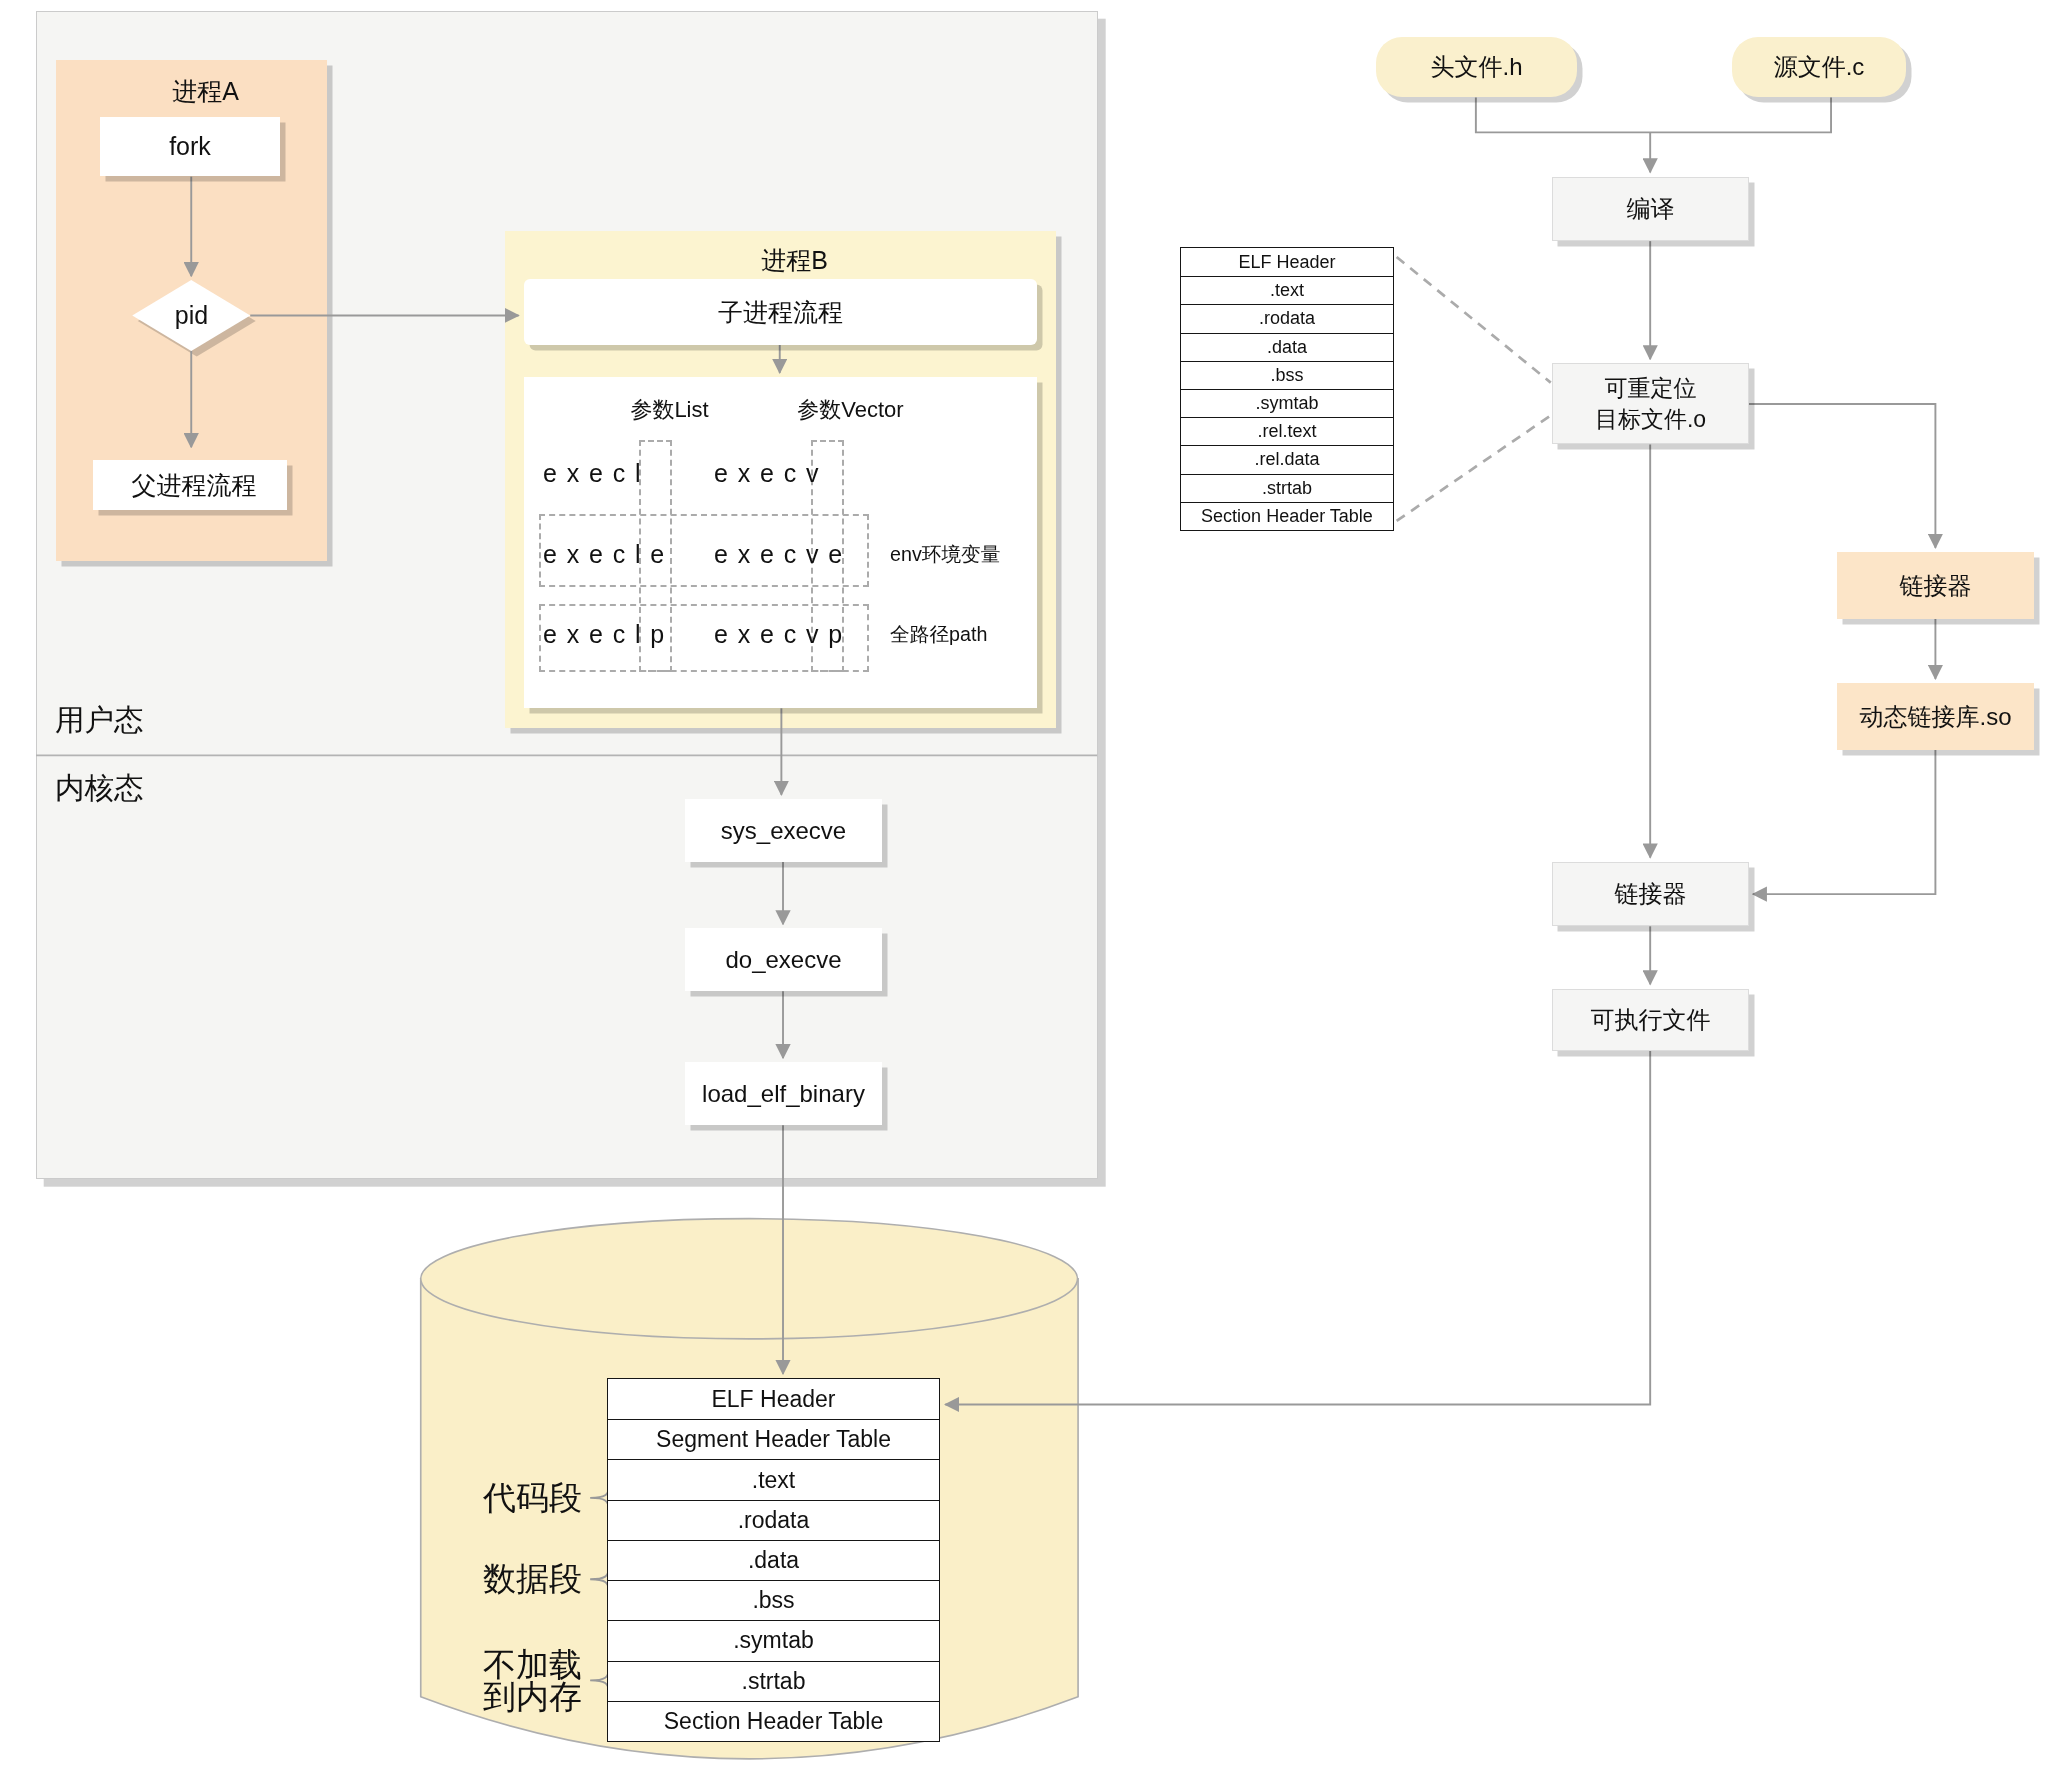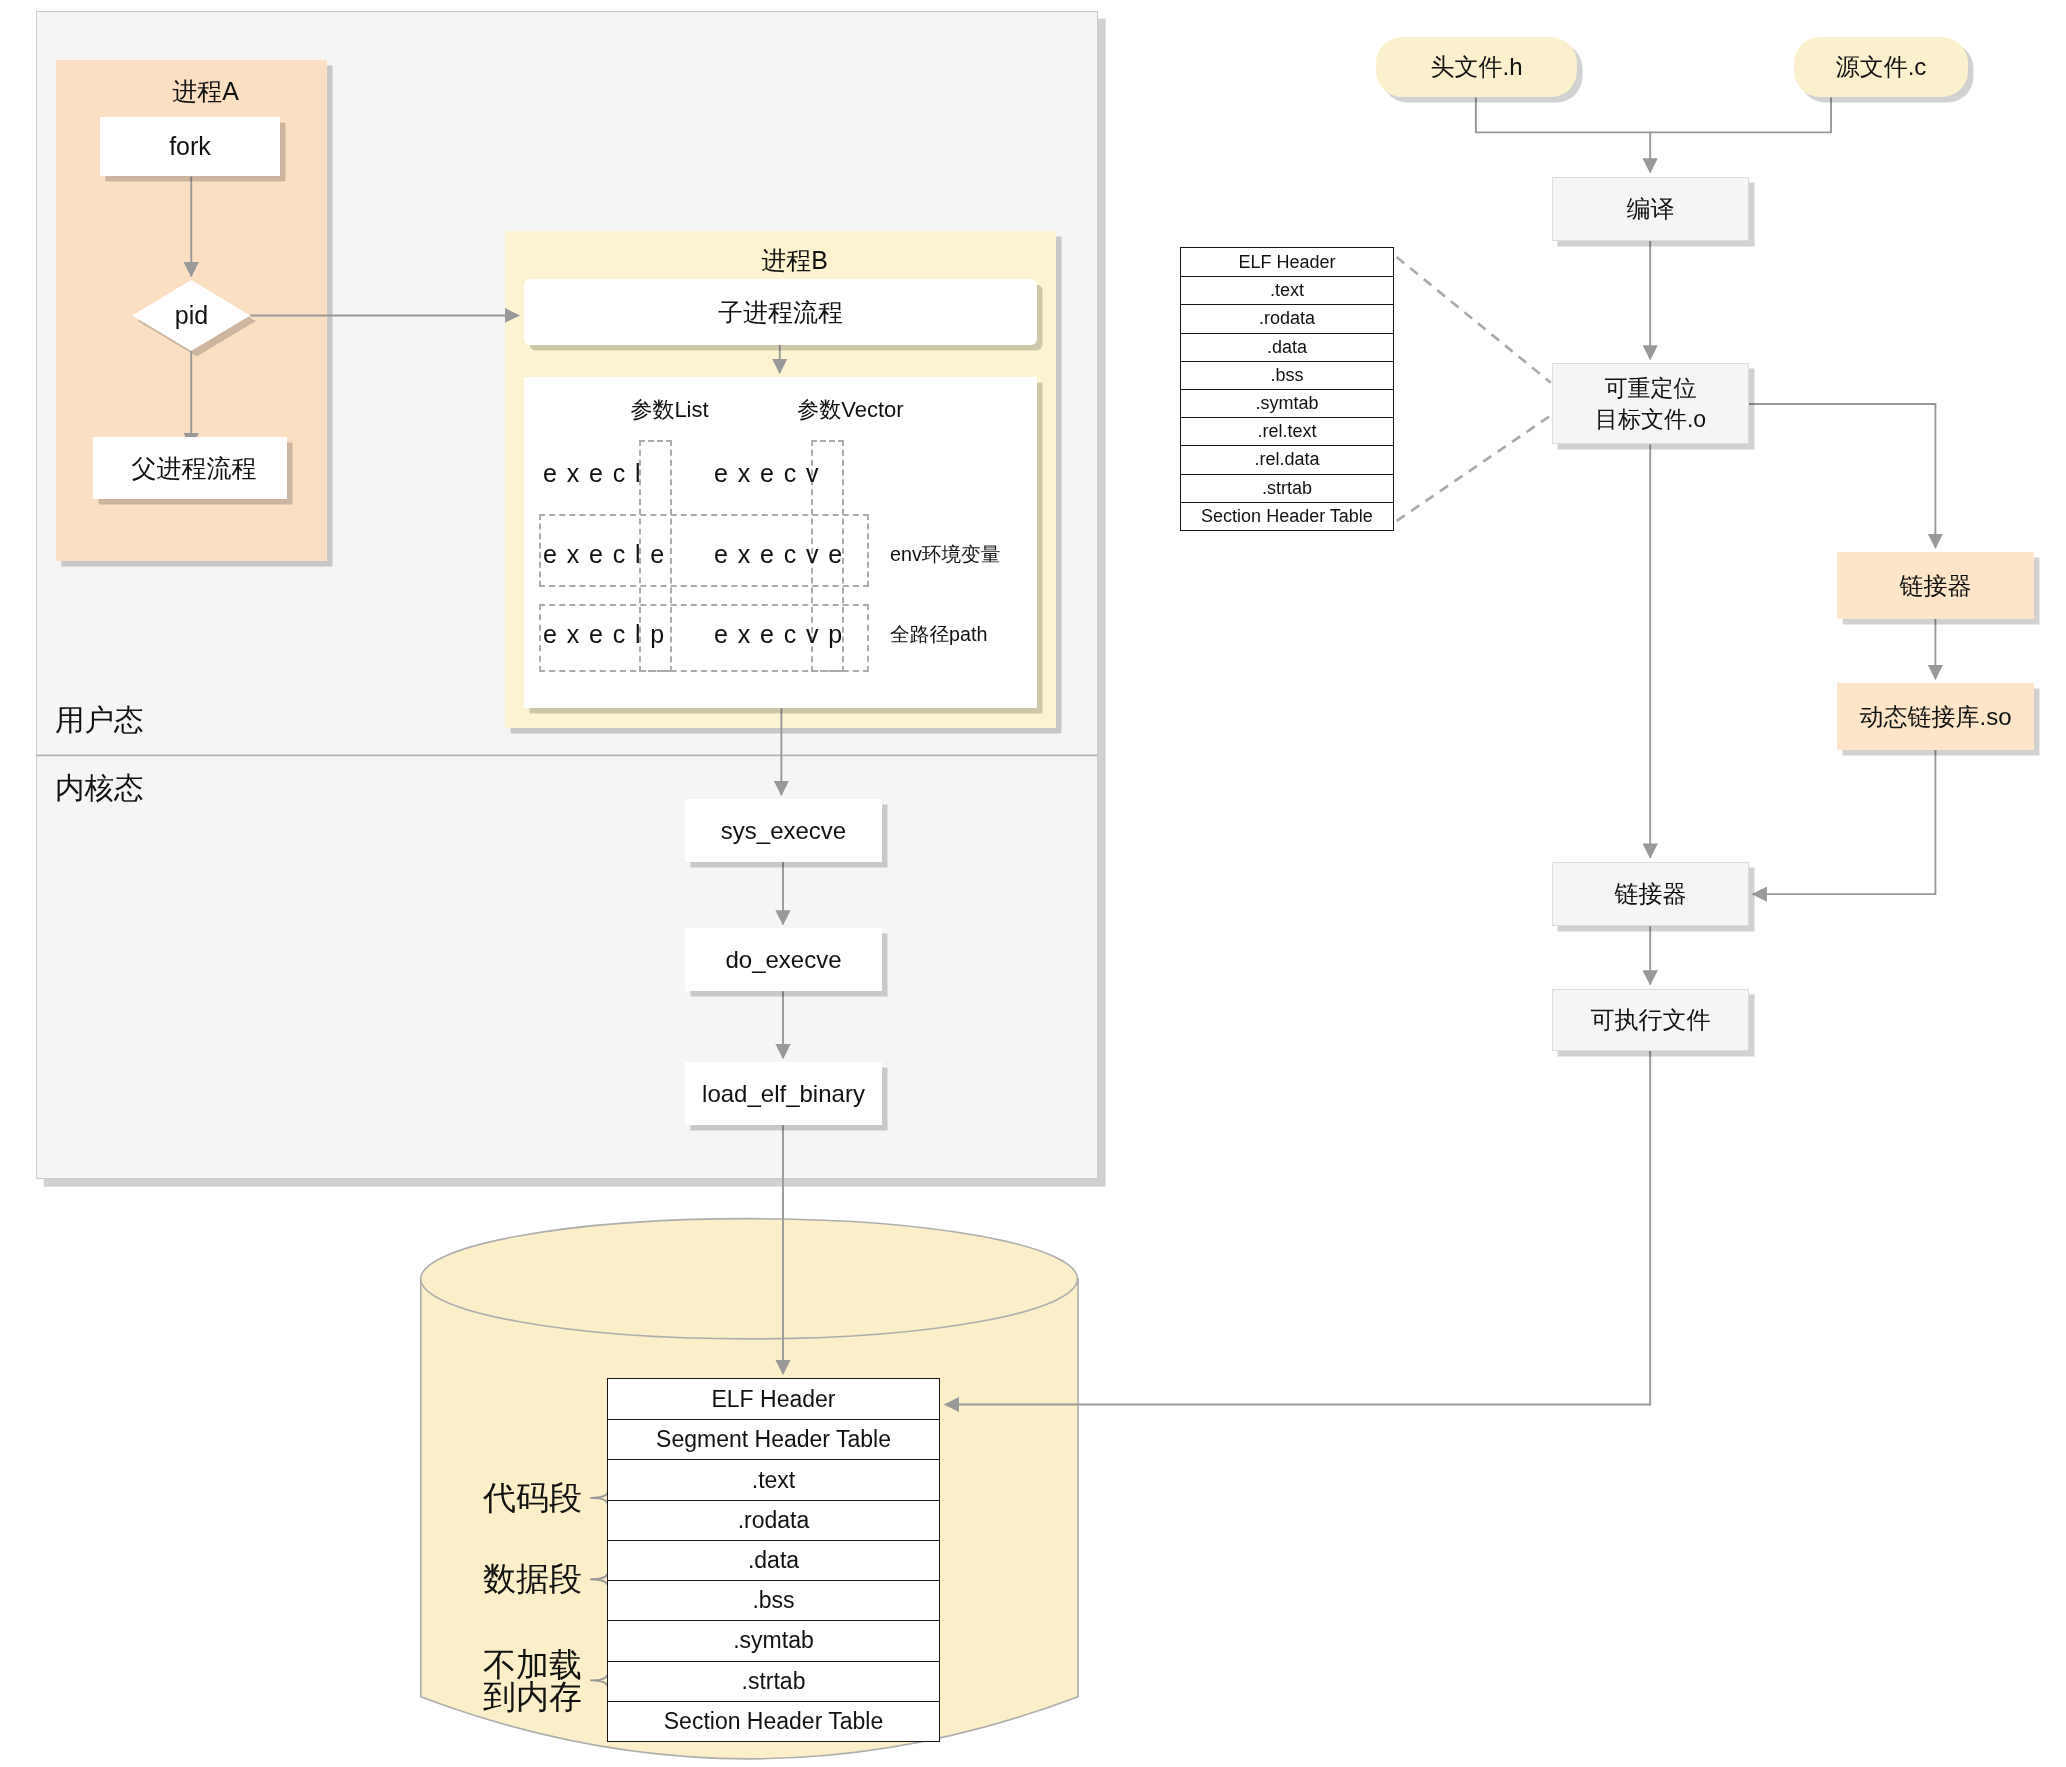--- a/index.html
+++ b/index.html
@@ -97,21 +97,21 @@
     <path class="brace" d="M1136 2670 C1116 2670 1114 2676 1114 2692 L1114 2721 C1114 2735 1108 2741 1080 2741 C1108 2741 1114 2747 1114 2761 L1114 2791 C1114 2807 1116 2813 1136 2813"></path>
     <path class="brace" d="M1136 2819 C1116 2819 1114 2825 1114 2841 L1114 2869 C1114 2884 1108 2890 1080 2890 C1108 2890 1114 2896 1114 2911 L1114 2939 C1114 2955 1116 2961 1136 2961"></path>
     <path class="brace" d="M1136 2967 C1116 2967 1114 2973 1114 2989 L1114 3054 C1114 3069 1108 3075 1080 3075 C1108 3075 1114 3081 1114 3096 L1114 3162 C1114 3178 1116 3184 1136 3184"></path>
   </svg>
 
   <div class="lbl t54" style="left:55px;top:701px;">用户态</div>
   <div class="lbl t54" style="left:55px;top:769px;font-family:Liberation Serif, serif;">内核态</div>
 
   <div class="bx white sh t46" style="left:100px;top:117px;width:180px;height:59px;">fork</div>
   <div class="lbl t46" style="left:137px;top:301px;width:109px;text-align:center;">pid</div>
-  <div class="bx white sh t46" style="left:93px;top:437px;width:194px;height:62px;padding-left:8px;">父进程流程</div>
+  <div class="bx white sh t46" style="left:93px;top:460px;width:194px;height:50px;padding-left:8px;">父进程流程</div>
 
   <div class="bx white sh t46" style="left:524px;top:279px;width:513px;height:66px;border-radius:6px;">子进程流程</div>
   <div class="bx white sh" style="left:524px;top:377px;width:513px;height:331px;"></div>
 
   <div class="title t40" style="left:587px;top:395px;width:137px;">参数List</div>
   <div class="title t40" style="left:768px;top:395px;width:137px;">参数Vector</div>
 
   <div class="wrd" style="left:543px;top:458px;">execl</div>
   <div class="wrd" style="left:714px;top:458px;">execv</div>
   <div class="wrd" style="left:543px;top:539px;">execle</div>
@@ -144,21 +144,21 @@
     </div>
 
   <div class="group-lbl" style="left:459px;top:1482px;width:123px;">代码段</div>
   <div class="group-lbl" style="left:459px;top:1563px;width:123px;">数据段</div>
   <div class="group-lbl" style="left:459px;top:1649px;width:123px;">
     <div>不加载</div>
     <div>到内存</div>
   </div>
 
   <div class="bx filebox sh t44" style="left:1376px;top:37px;width:201px;height:60px;">头文件.h</div>
-  <div class="bx filebox sh t44" style="left:1794px;top:37px;width:174px;height:60px;">源文件.c</div>
+  <div class="bx filebox sh t44" style="left:1732px;top:37px;width:174px;height:60px;">源文件.c</div>
 
   <div class="bx graybox sh t44" style="left:1552px;top:177px;width:197px;height:64px;">编译</div>
 
   <div class="bx graybox sh" style="left:1552px;top:363px;width:197px;height:81px;flex-direction:column;font-size:23px;line-height:31px;">
     <div>可重定位</div>
     <div>目标文件.o</div>
   </div>
 
   <div class="tbl tbl-obj" style="left:1180px;top:247px;width:214px;height:284px;">
       <div class="cell">ELF Header</div>

